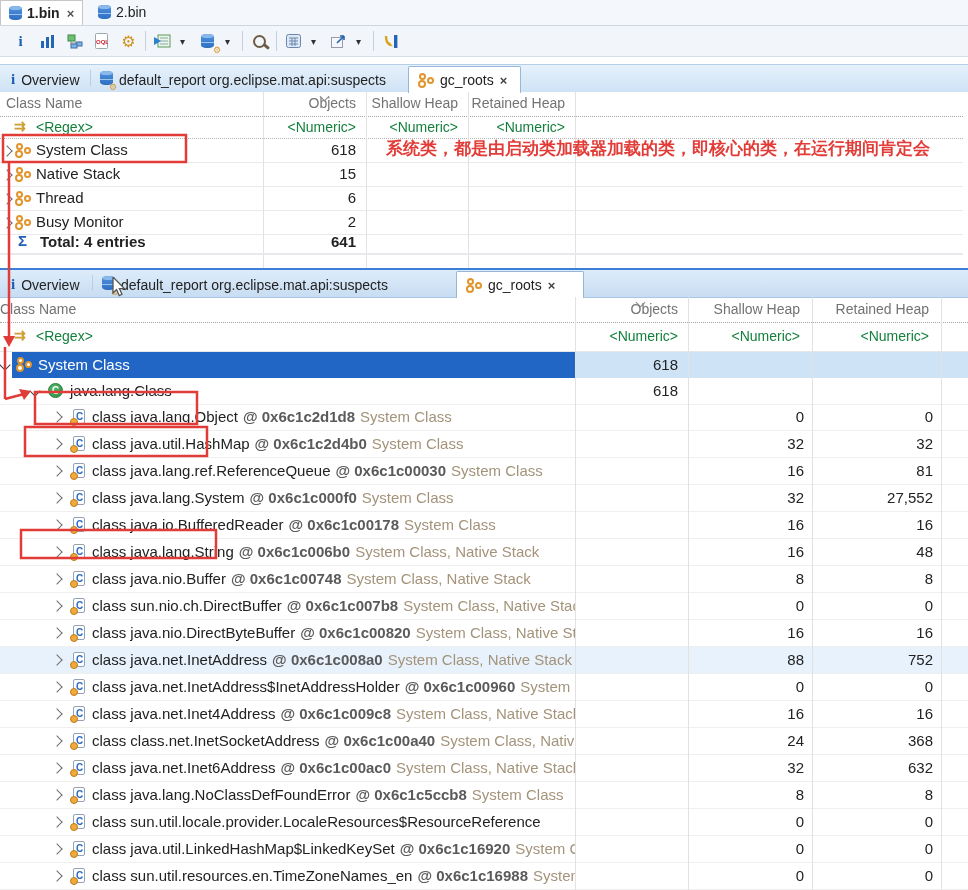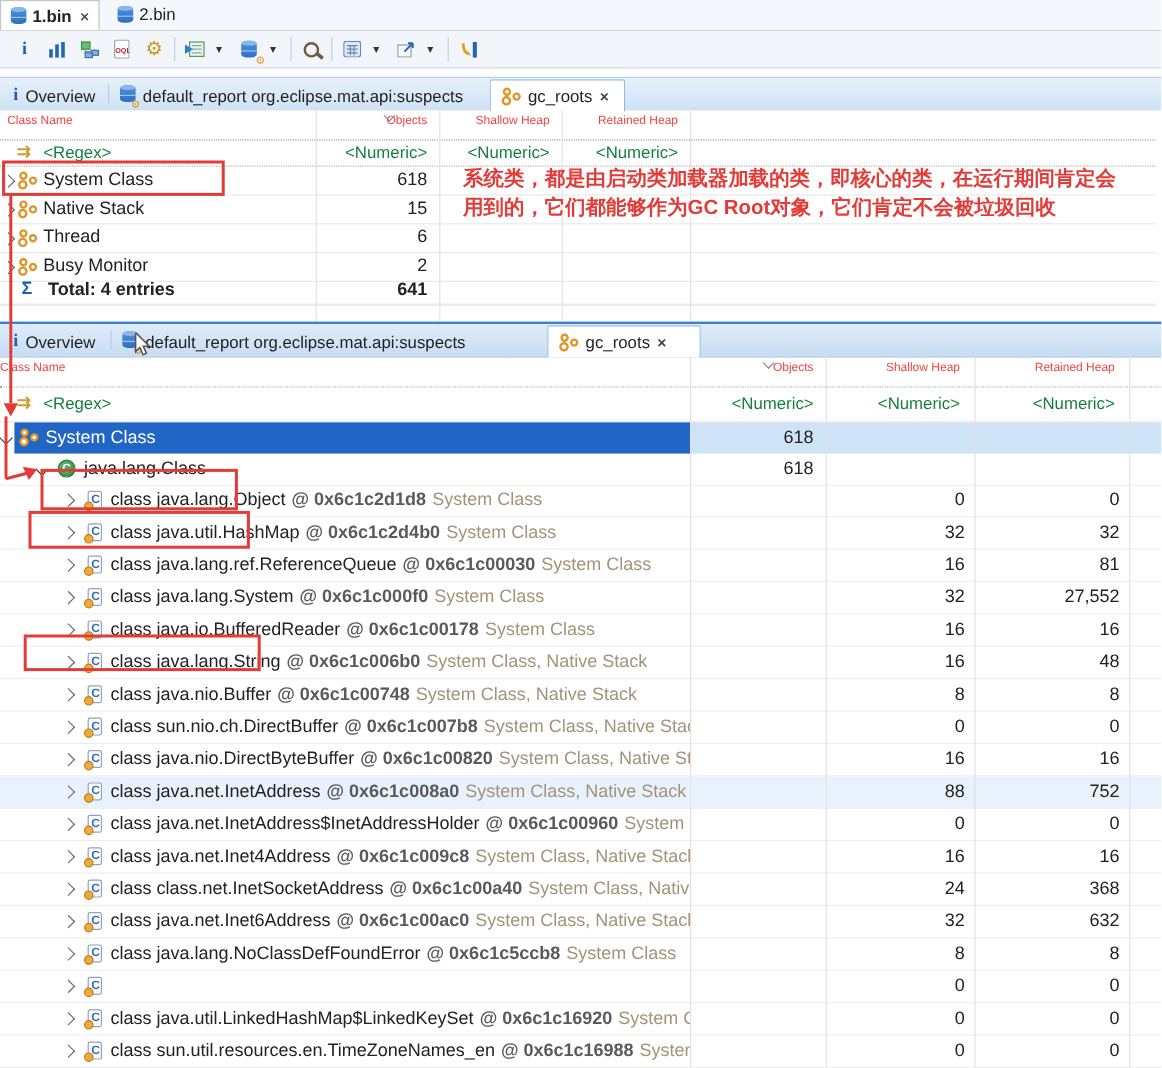--- a/index.html
+++ b/index.html
@@ -44,21 +44,21 @@
   .mag::after{content:"";position:absolute;width:7px;height:2.5px;background:#6d5b46;transform:rotate(40deg);right:-6px;bottom:-2px;border-radius:1px;}
 
   
   .vstrip{width:968px;background:linear-gradient(#e6f1fb,#cfe2f5);}
   .vtab{position:absolute;top:1px;height:100%;display:flex;align-items:center;gap:6px;padding:0 9px;font-size:14px;box-sizing:border-box;white-space:nowrap;overflow:hidden;}
   .vtab.active{background:#fff;border:1px solid #98b7d8;border-bottom:none;border-radius:2px 2px 0 0;}
   .vsep{position:absolute;top:5px;width:1px;height:16px;background:#b7cee8;}
   .vtab .x{color:#444;font-weight:bold;font-size:13px;}
 
   
-  .hcell{position:absolute;font-size:10px;color:#ef4444;}
+  .hcell{position:absolute;font-size:14px;color:#737373;}
   .num{text-align:right;}
   .ph{color:#15803d;}
   .vline{position:absolute;width:1px;background:#e2e2e2;}
   .sortmark{position:absolute;top:-2px;width:6px;height:6px;border-right:1.4px solid #8a8a8a;border-bottom:1.4px solid #8a8a8a;transform:rotate(45deg);}
 
   
   .trow{position:relative;height:23px;border-bottom:1px solid #e7e9ec;width:963px;font-size:15px;}
   .trow .lbl{position:absolute;left:36px;top:2px;}
   .trow .val{position:absolute;left:263px;width:93px;top:2px;text-align:right;}
   .trow .chev{position:absolute;left:3px;top:8px;}
@@ -260,21 +260,20 @@
     <span class="val">641</span>
   </div>
 
   <div class="vline" style="left:263px;top:92px;height:176px;"></div>
   <div class="vline" style="left:366px;top:92px;height:176px;"></div>
   <div class="vline" style="left:468px;top:92px;height:176px;"></div>
   <div class="vline" style="left:575px;top:92px;height:176px;"></div>
   <div class="abs" style="left:0;top:253px;width:963px;height:1px;background:#e7e9ec;"></div>
 
   <div class="red-text" style="left:386px;top:137px;">系统类，都是由启动类加载器加载的类，即核心的类，在运行期间肯定会</div>
-  <div class="red-text" style="left:386px;top:161px;">用到的，它们都能够作为GC Root对象，它们肯定不会被垃圾回收</div>
 
   <div class="abs" style="left:0;top:268px;width:968px;height:2px;background:#3c7fd6;"></div>
 
   <div class="abs vstrip" style="left:0;top:270px;height:27px;background:linear-gradient(#ddecfa,#c8ddf2);border-bottom:1px solid #a8c6e6;">
     <div class="vtab" style="left:2px;">
       <span class="ic-info">i</span>
       <span>Overview</span>
     </div>
     <div class="vsep" style="left:92px;"></div>
     <div class="vtab" style="left:93px;width:362px;">
@@ -428,20 +427,21 @@
       <div class="crow">
         <span class="chev right"></span>
         <span class="ic-classfile"></span>
         <span class="namewrap"><span class="nm">class java.lang.NoClassDefFoundError</span><span class="addr">@ 0x6c1c5ccb8</span><span class="roots">System Class</span></span>
         <span class="sh">8</span>
         <span class="rt">8</span>
       </div>
       <div class="crow">
         <span class="chev right"></span>
         <span class="ic-classfile"></span>
+        <span class="namewrap"><span class="nm">class sun.util.locale.provider.LocaleResources$ResourceReference</span><span class="addr"></span><span class="roots"></span></span>
         <span class="sh">0</span>
         <span class="rt">0</span>
       </div>
       <div class="crow">
         <span class="chev right"></span>
         <span class="ic-classfile"></span>
         <span class="namewrap"><span class="nm">class java.util.LinkedHashMap$LinkedKeySet</span><span class="addr">@ 0x6c1c16920</span><span class="roots">System Class</span></span>
         <span class="sh">0</span>
         <span class="rt">0</span>
       </div>

